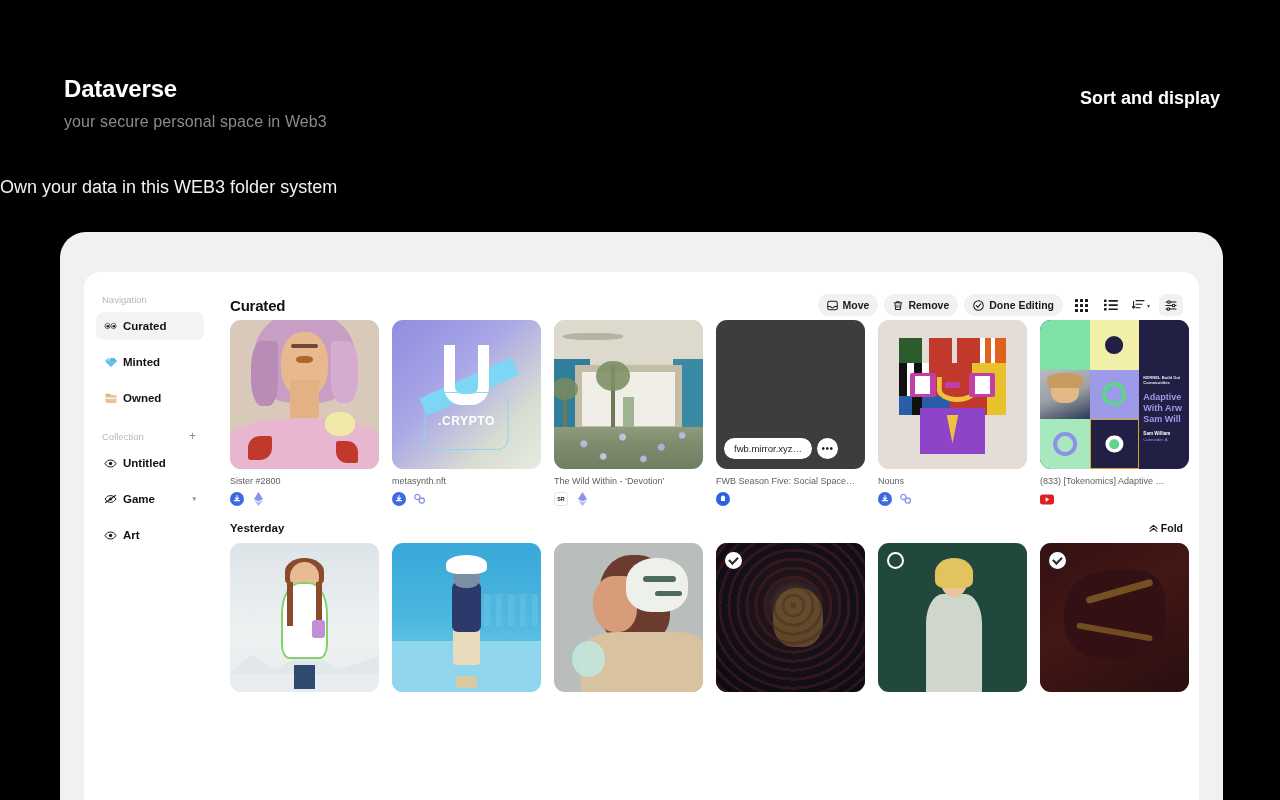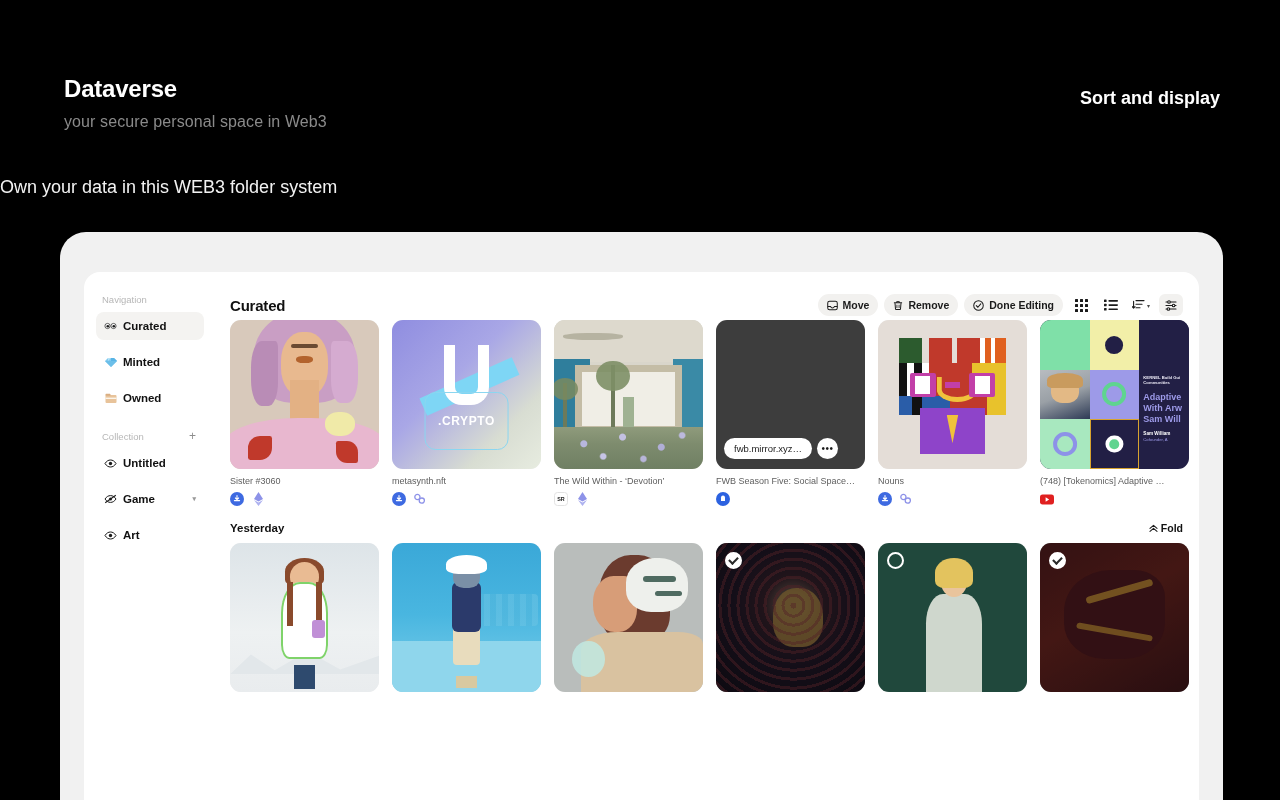--- a/index.html
+++ b/index.html
@@ -499,21 +499,21 @@
                 <div class="hr"></div>
               <div class="neck"></div>
                 <div class="eyes"></div>
                 <div class="lip"></div>
               <div class="dress"></div>
                 <div class="f1"></div>
                 <div class="f2"></div>
                 <div class="f3"></div>
             </div>
           </div>
-          <div class="card-title">Sister #3060</div>
+          <div class="card-title">Sister #2800</div>
           <div class="badges">
             <span class="badge">
               <svg width="14" height="14" viewBox="0 0 14 14">
                   <circle cx="7" cy="7" r="7" fill="#3e6ae1"></circle>
                   <path d="M4.4 8.6h5.2M7 3.6v3.6M5.4 6l1.6 1.6L8.6 6" fill="none" stroke="#fff" stroke-width="1.1" stroke-linecap="round" stroke-linejoin="round"></path>
                 </svg>
             </span>
             <span class="badge">
               <svg width="9" height="14" viewBox="0 0 9 14">
                   <path d="M4.5 0L0 7l4.5 2.6L9 7z" fill="#8d92e8"></path>
@@ -682,21 +682,21 @@
               </div>
               <div class="c" style="background:#a8e8bf">
                   <span class="ring" style="border-color:#8d92e8"></span>
                 </div>
               <div class="c gold" style="background:#221f45">
                   <span class="dot" style="background:#fff"></span>
                   <span class="dot" style="background:#5fd48f;width:20%;height:20%"></span>
                 </div>
             </div>
           </div>
-          <div class="card-title">(748) [Tokenomics] Adaptive …</div>
+          <div class="card-title">(833) [Tokenomics] Adaptive …</div>
           <div class="badges">
             <span class="badge">
               <svg width="14" height="11" viewBox="0 0 14 11">
                   <rect x="0" y="0.6" width="14" height="9.8" rx="2.6" fill="#e02020"></rect>
                   <path d="M5.6 3.2l3.6 2.3-3.6 2.3z" fill="#fff"></path>
                 </svg>
             </span>
           </div>
         </div>
       </div>

